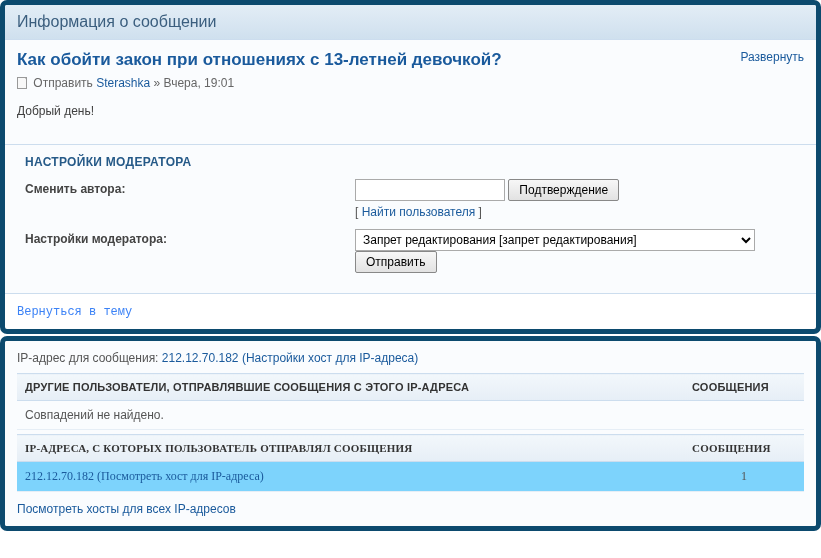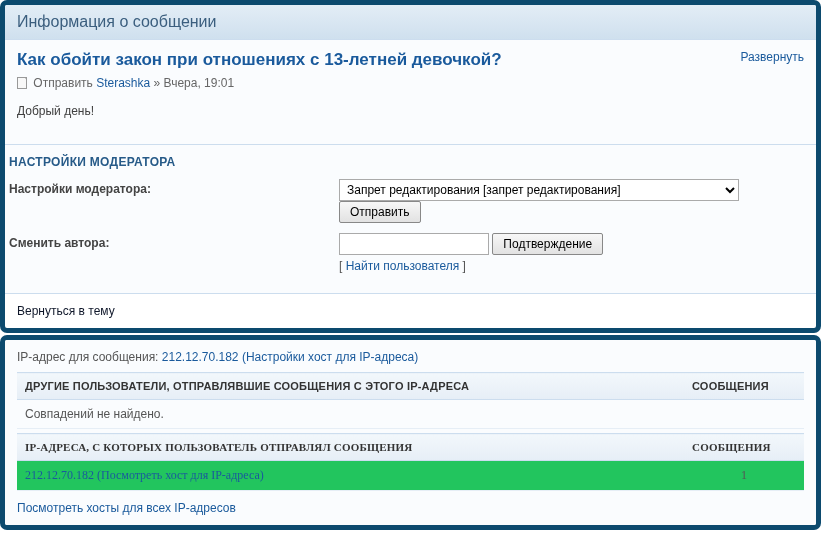--- a/index.html
+++ b/index.html
@@ -22,21 +22,21 @@
   .post-title { color: #1a5a9c; font-size: 17px; font-weight: bold; margin-bottom: 6px; }
   .post-title a { color: #1a5a9c; text-decoration: none; }
   .expand-link { float: right; font-size: 12px; color: #1a5a9c; cursor: pointer; text-decoration: none; font-weight: normal; }
   .post-meta { color: #666; font-size: 12px; margin-bottom: 12px; }
   .post-meta a { color: #1a5a9c; text-decoration: none; }
   .page-icon { display: inline-block; width: 10px; height: 12px; background: #f8f8f8; border: 1px solid #999; vertical-align: -2px; margin-right: 3px; position: relative; }
   .page-icon::after { content: ""; position: absolute; top: -1px; right: -1px; width: 0; height: 0; border-left: 3px solid transparent; border-top: 3px solid #999; }
   .post-body { color: #404040; line-height: 1.5; }
   .post-body p { margin-bottom: 14px; }
   hr.sep { border: none; border-top: 1px solid #cde; margin: 0; }
-  .mod-section { background: #fafcfe; padding: 10px 4px; }
+  .mod-section { background: #fafcfe; padding: 10px 20px; }
   .mod-heading { color: #265a88; font-size: 12px; font-weight: bold; letter-spacing: 0.3px; margin-bottom: 10px; }
   .mod-row { display: flex; align-items: flex-start; margin-bottom: 10px; }
   .mod-label { width: 330px; font-weight: bold; color: #444; padding-top: 3px; }
   .mod-controls { flex: 1; }
   input[type=text].txt {
     width: 150px; height: 22px; border: 1px solid #aaa; padding: 2px 4px;
     font-family: inherit; font-size: 12px;
   }
   .btn {
     background: linear-gradient(#f7f7f7, #e2e2e2);
@@ -46,34 +46,34 @@
     cursor: pointer;
     border-radius: 2px;
   }
   .find-user { color: #1a5a9c; font-size: 12px; cursor: pointer; text-decoration: none; }
   .bracket { color: #555; }
   select.sel {
     width: 400px; height: 22px; border: 1px solid #aaa;
     font-family: inherit; font-size: 12px; background: #fff; padding: 1px 3px;
   }
   .link-row { padding: 10px 12px; }
-  .link-row a { color: #0f172a; text-decoration: none; }
+  .link-row a { color: #3b82f6; text-decoration: none; font-family: Liberation Mono, monospace; }
   .ip-line { color: #555; }
   .ip-line a { color: #1a5a9c; text-decoration: none; }
   table.ip-table { width: 100%; border-collapse: collapse; margin-top: 8px; }
   table.ip-table th {
     text-align: left; background: linear-gradient(#f2f7fb, #e6eef6);
     border-top: 1px solid #cde; border-bottom: 1px solid #cde;
     padding: 7px 8px; font-size: 11px; color: #333; letter-spacing: 0.2px;
   }
   table.ip-table th.msgs { text-align: left; width: 120px; }
   table.ip-table td { padding: 7px 8px; border-bottom: 1px solid #e6eef6; color: #555; }
   table.ip-table td a { color: #1a5a9c; text-decoration: none; }
   table.ip-table td.msgs { text-align: center; width: 120px; }
-  tr.data-row.alt { background: #22c55e; }
+  tr.data-row.alt { background: #7dd3fc; }
 </style>
 </head>
 <body>
 
 <div class="panel">
   <div class="panel-header">Информация о сообщении</div>
 
   <div class="panel-body">
     <div class="post-title">
       <a class="expand-link">Развернуть</a>
@@ -87,37 +87,37 @@
       <p>Добрый день!</p>
     </div>
   </div>
 
   <hr class="sep">
 
   <div class="mod-section">
     <div class="mod-heading">НАСТРОЙКИ МОДЕРАТОРА</div>
 
     <div class="mod-row">
-      <div class="mod-label">Настройки модератора:</div>
-      <div class="mod-controls">
-        <select class="sel">
-          <option>Запрет редактирования [запрет редактирования]</option>
-        </select>
-        <button class="btn">Отправить</button>
-      </div>
-    </div>
-
-    <div class="mod-row">
       <div class="mod-label">Сменить автора:</div>
       <div class="mod-controls">
         <input type="text" class="txt" style="">
         <button class="btn">Подтверждение</button>
         <div style="margin-top:4px;">
           <span class="bracket">[ </span><a class="find-user" href="#">Найти пользователя</a><span class="bracket"> ]</span>
         </div>
+      </div>
+    </div>
+
+    <div class="mod-row">
+      <div class="mod-label">Настройки модератора:</div>
+      <div class="mod-controls">
+        <select class="sel">
+          <option>Запрет редактирования [запрет редактирования]</option>
+        </select>
+        <button class="btn">Отправить</button>
       </div>
     </div>
   </div>
 
   <hr class="sep">
 
   <div class="link-row">
     <a href="#">Вернуться в тему</a>
   </div>
 </div>

